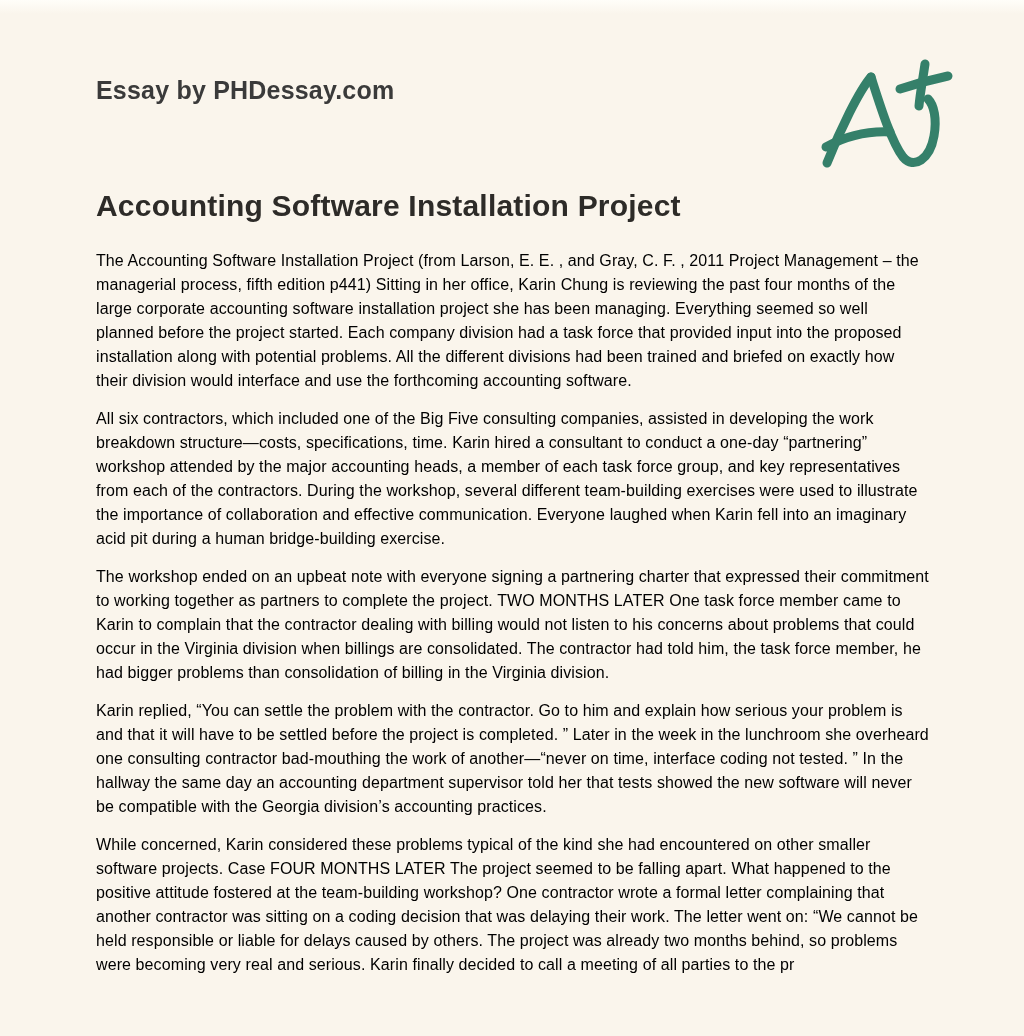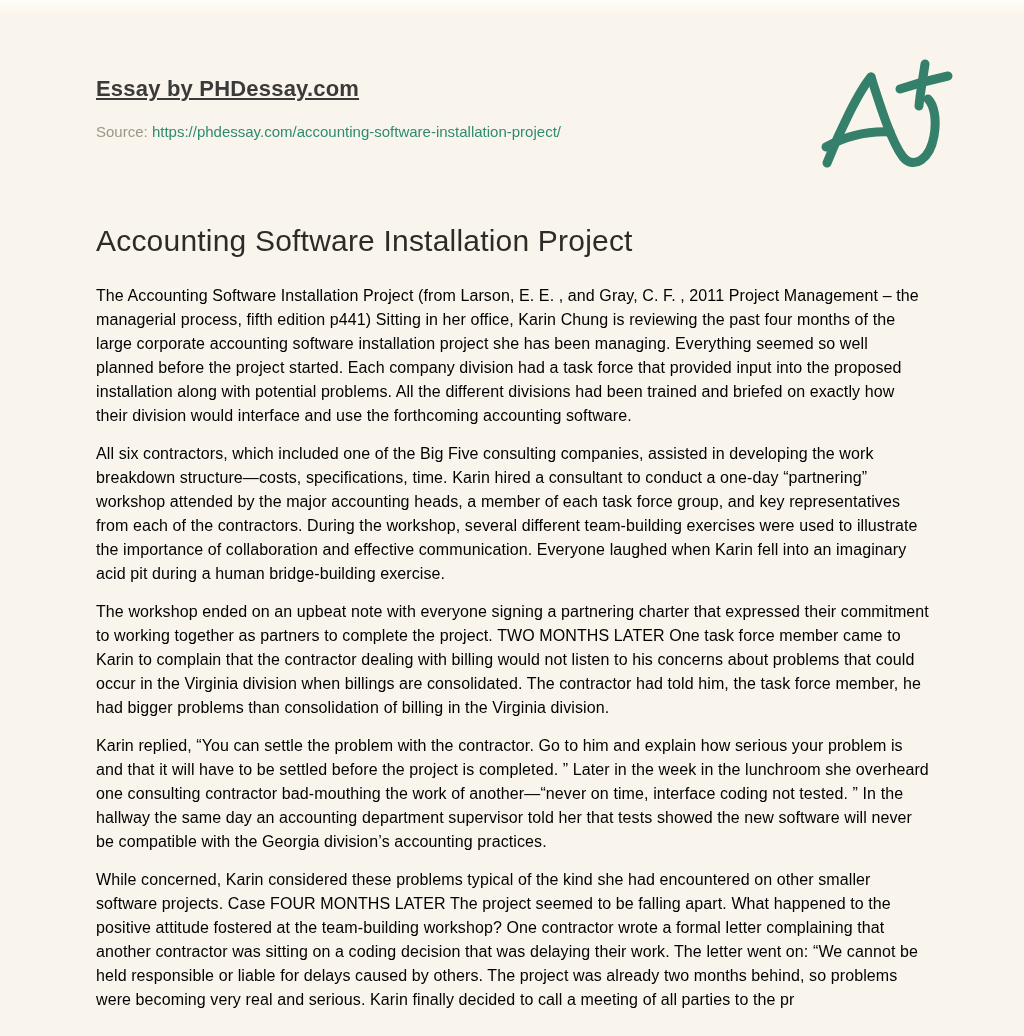--- a/index.html
+++ b/index.html
@@ -23,25 +23,24 @@
     background: linear-gradient(#fffef9, #faf5ec);
   }
 
   .page {
     position: relative;
     width: 1024px;
     padding: 76px 96px 0 96px;
   }
 
   .header-title {
-    font-size: 22px;
+    font-size: 25px;
     font-weight: 700;
     color: #3a3a3a;
     letter-spacing: 0.2px;
-    text-decoration: underline;
   }
 
   .source-line {
     margin-top: 21px;
     font-size: 15px;
     color: #9a968c;
   }
 
   .source-line a {
     color: #2e8b6f;
@@ -52,21 +51,21 @@
     position: absolute;
     top: 58px;
     right: 64px;
     width: 142px;
     height: 122px;
   }
 
   .article-title {
     margin-top: 84px;
     font-size: 30px;
-    font-weight: 400;
+    font-weight: 700;
     color: #2d2b28;
     letter-spacing: 0.2px;
   }
 
   .article-body {
     margin-top: 26px;
     width: 833px;
   }
 
   .article-body p {
@@ -79,24 +78,20 @@
 </style>
 </head>
 <body>
 
 <div class="top-fade"></div>
 
 <div class="page">
 
   <div class="header-title">Essay by PHDessay.com</div>
 
-  <div class="source-line">
-    <span>Source:</span>
-    <a href="#">https://phdessay.com/accounting-software-installation-project/</a>
-  </div>
 
   <div class="logo">
     <svg viewBox="0 0 142 122" width="142" height="122">
       <g stroke="#35806a" stroke-width="9" fill="none" stroke-linecap="round">
         <path d="M9,105 C22,72 41,33 53,19"></path>
         <path d="M53,19 C62,47 73,83 85,99 C96,112 112,101 116,78 C119,61 116,47 110,41"></path>
         <path d="M8,89 C28,78 51,73 72,74"></path>
         <path d="M107,6 C105,20 102,36 101,48"></path>
         <path d="M82,31 C97,26 116,21 130,18"></path>
       </g>

